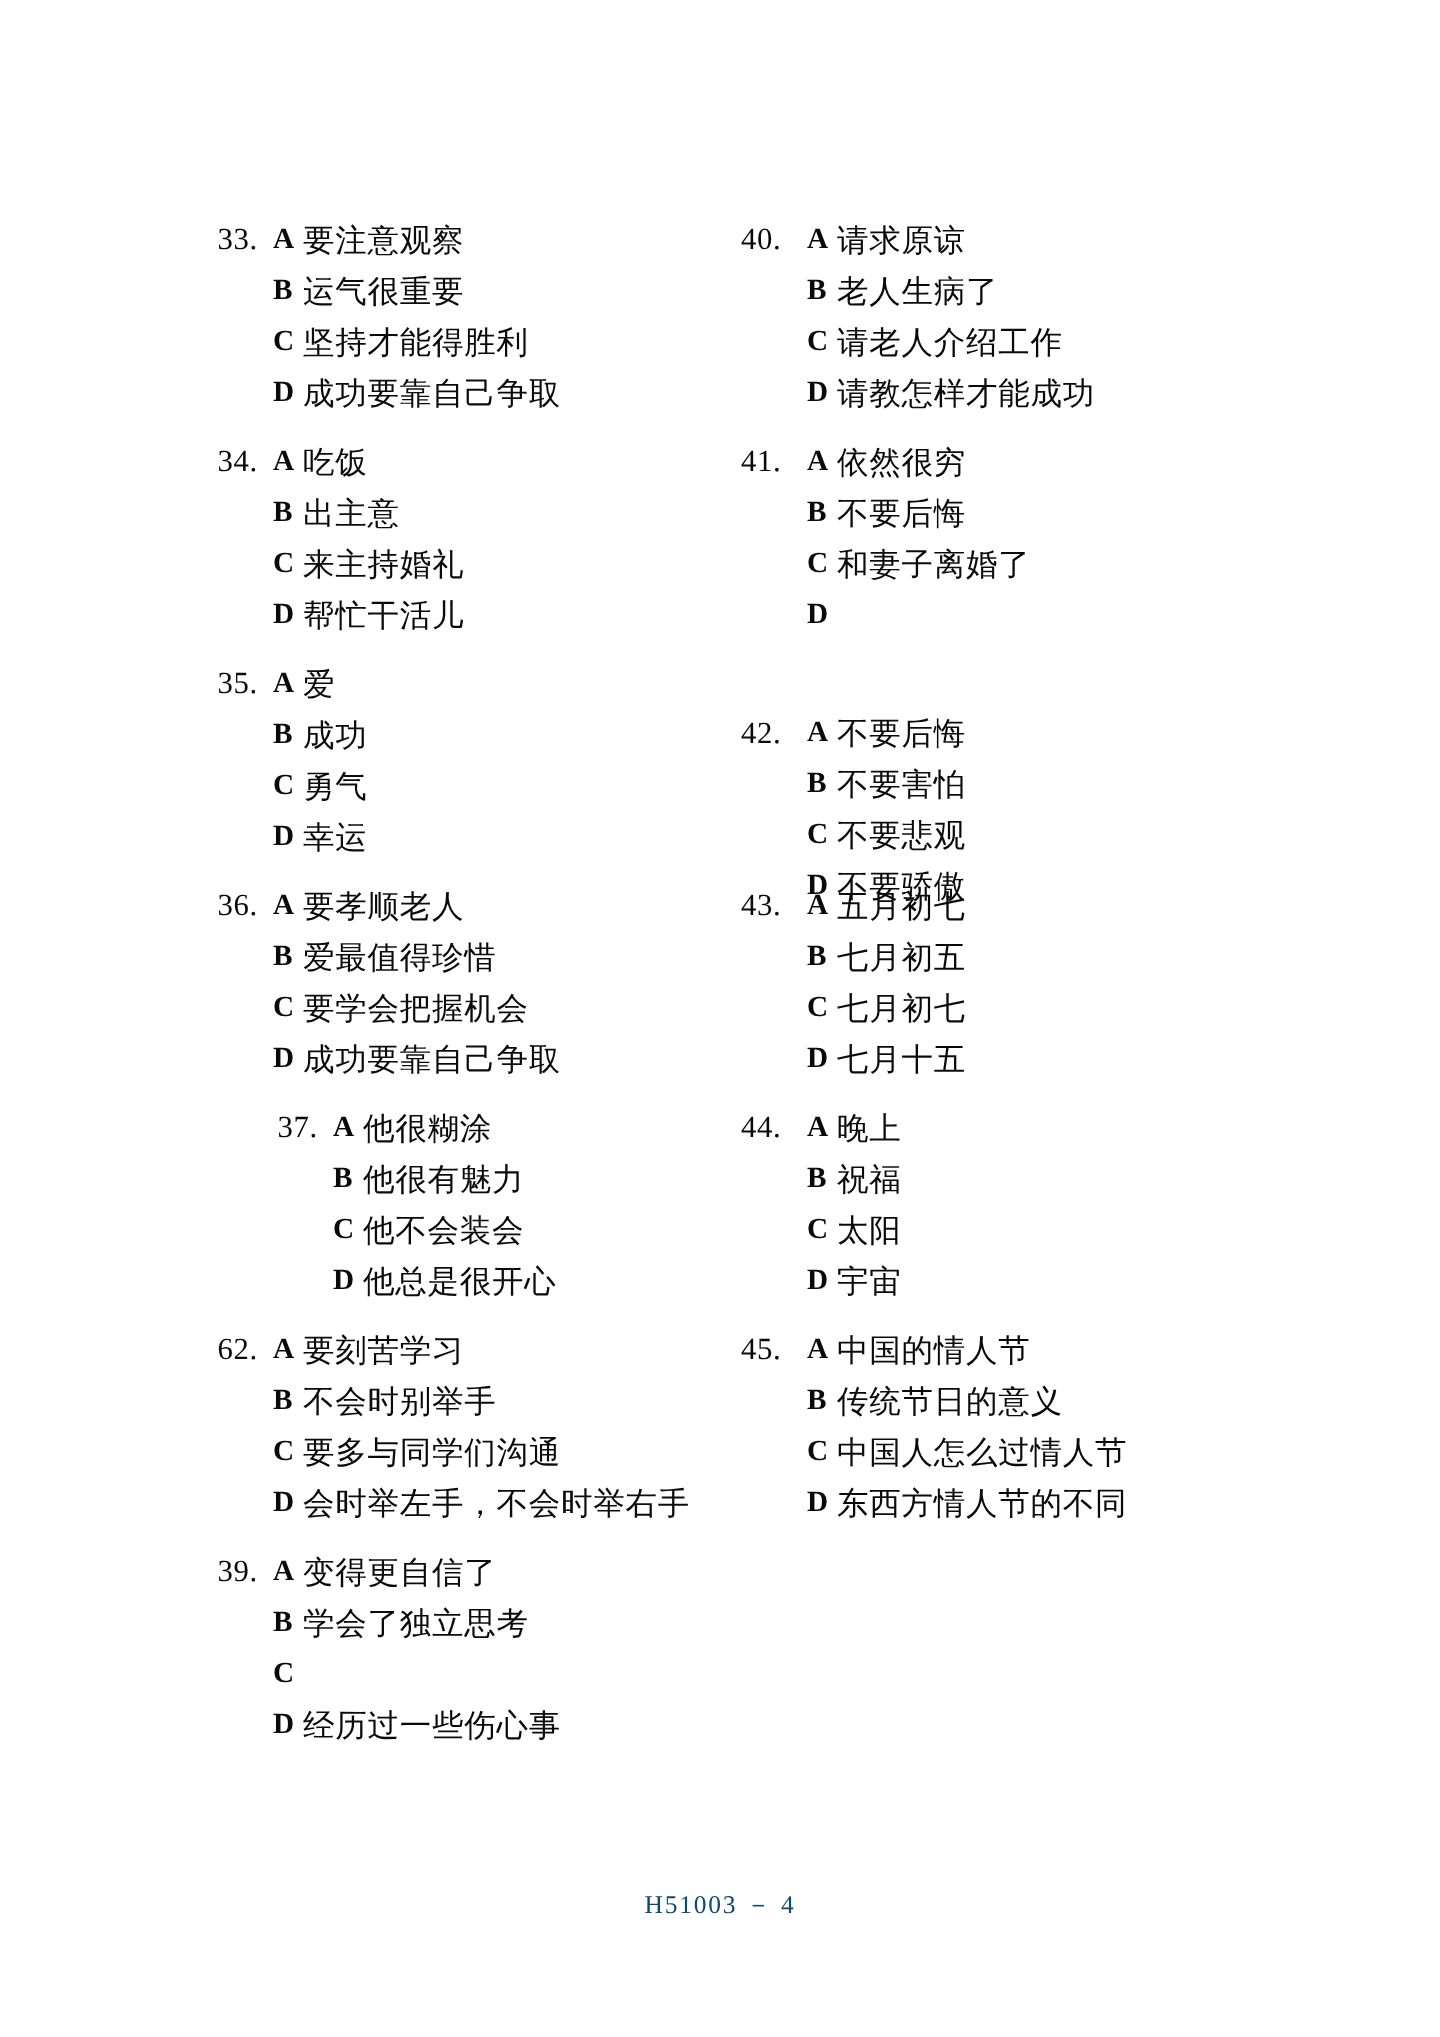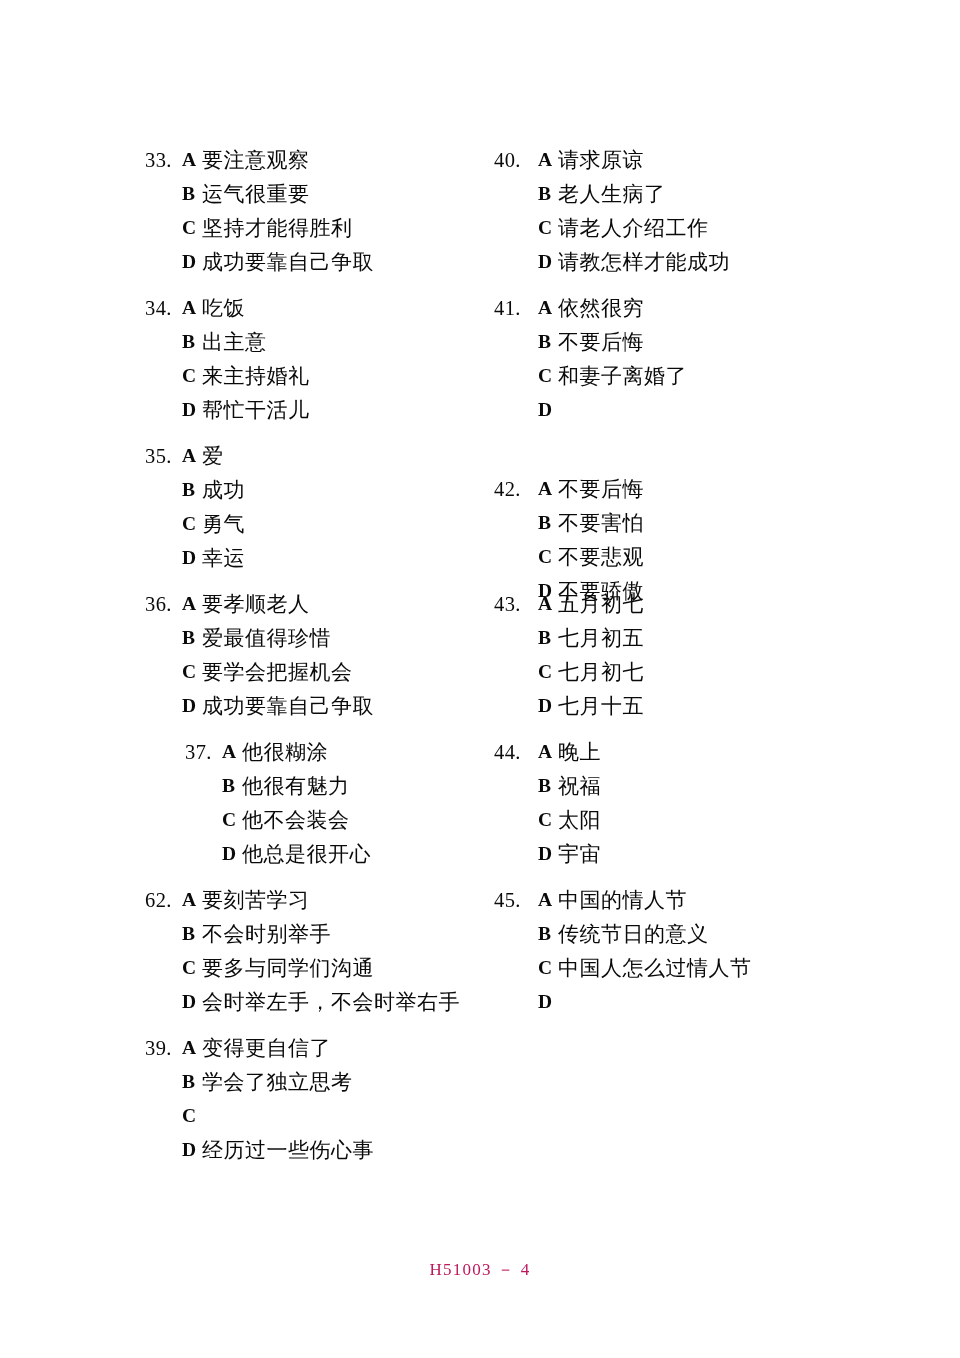--- a/index.html
+++ b/index.html
@@ -91,21 +91,21 @@
   
   .page-footer {
     position: absolute;
     left: 0;
     top: 1258px;
     width: 960px;
     text-align: center;
     font-size: 17px;
     letter-spacing: 1.2px;
     font-family: "Liberation Serif", "DejaVu Serif", serif;
-    color: #be185d;
+    color: #0c4a6e;
   }
 </style>
 </head>
 <body>
 
 <div class="page">
 
   <div class="columns">
     <div class="column column-left">
         <div class="q-group" style="top: 143px;">
@@ -345,20 +345,21 @@
           <div class="q-line">
             <span class="q-letter">B</span>
             <span class="q-text">传统节日的意义</span>
           </div>
           <div class="q-line">
             <span class="q-letter">C</span>
             <span class="q-text">中国人怎么过情人节</span>
           </div>
           <div class="q-line">
             <span class="q-letter">D</span>
+            <span class="q-text">东西方情人节的不同</span>
           </div>
         </div>
       </div>
   </div>
 
   <div class="page-footer">H51003 － 4</div>
 
 </div>
 
 </body></html>

